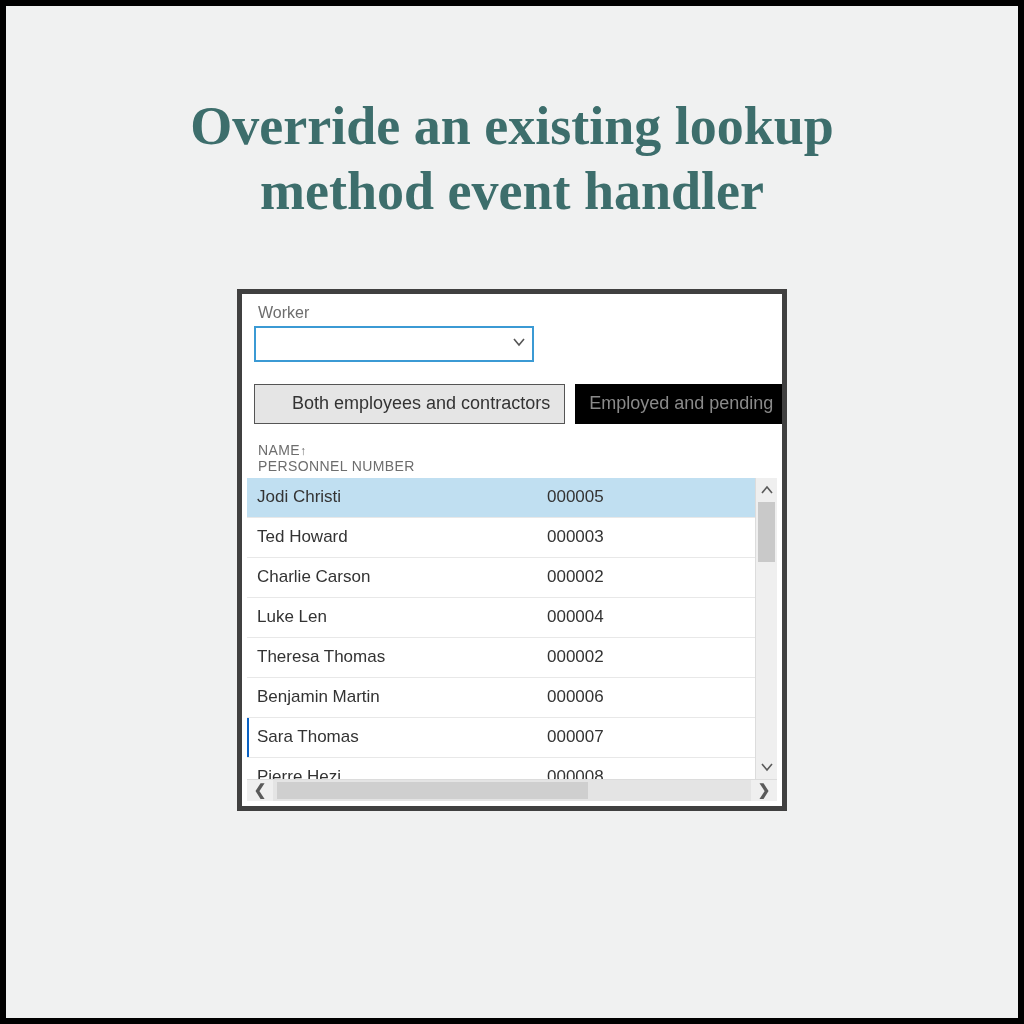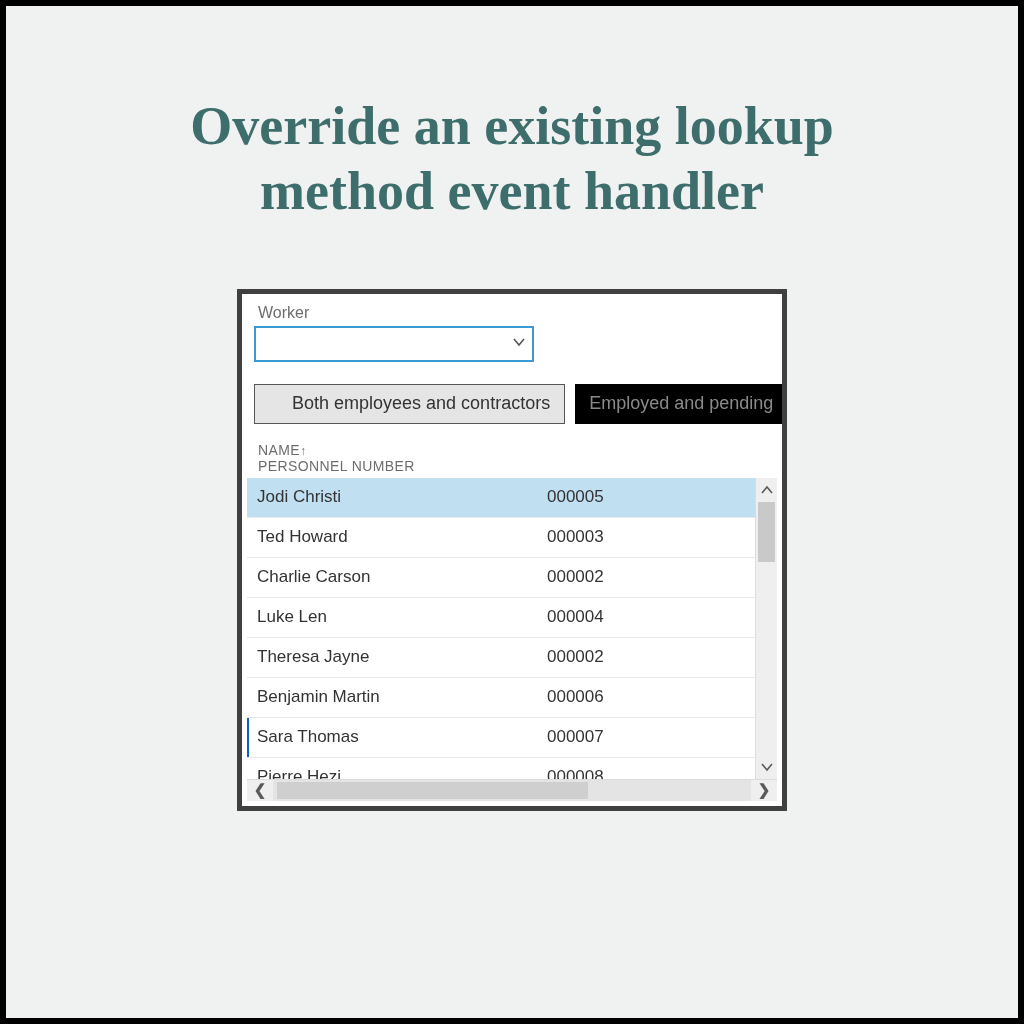--- a/index.html
+++ b/index.html
@@ -236,21 +236,21 @@
             </div>
             <div class="row">
               <span class="c-name">Charlie Carson</span>
               <span class="c-num">000002</span>
             </div>
             <div class="row">
               <span class="c-name">Luke Len</span>
               <span class="c-num">000004</span>
             </div>
             <div class="row">
-              <span class="c-name">Theresa Jayne</span>
+              <span class="c-name">Theresa Thomas</span>
               <span class="c-num">000002</span>
             </div>
             <div class="row">
               <span class="c-name">Benjamin Martin</span>
               <span class="c-num">000006</span>
             </div>
             <div class="row highlight-bar">
               <span class="c-name">Sara Thomas</span>
               <span class="c-num">000007</span>
             </div>

